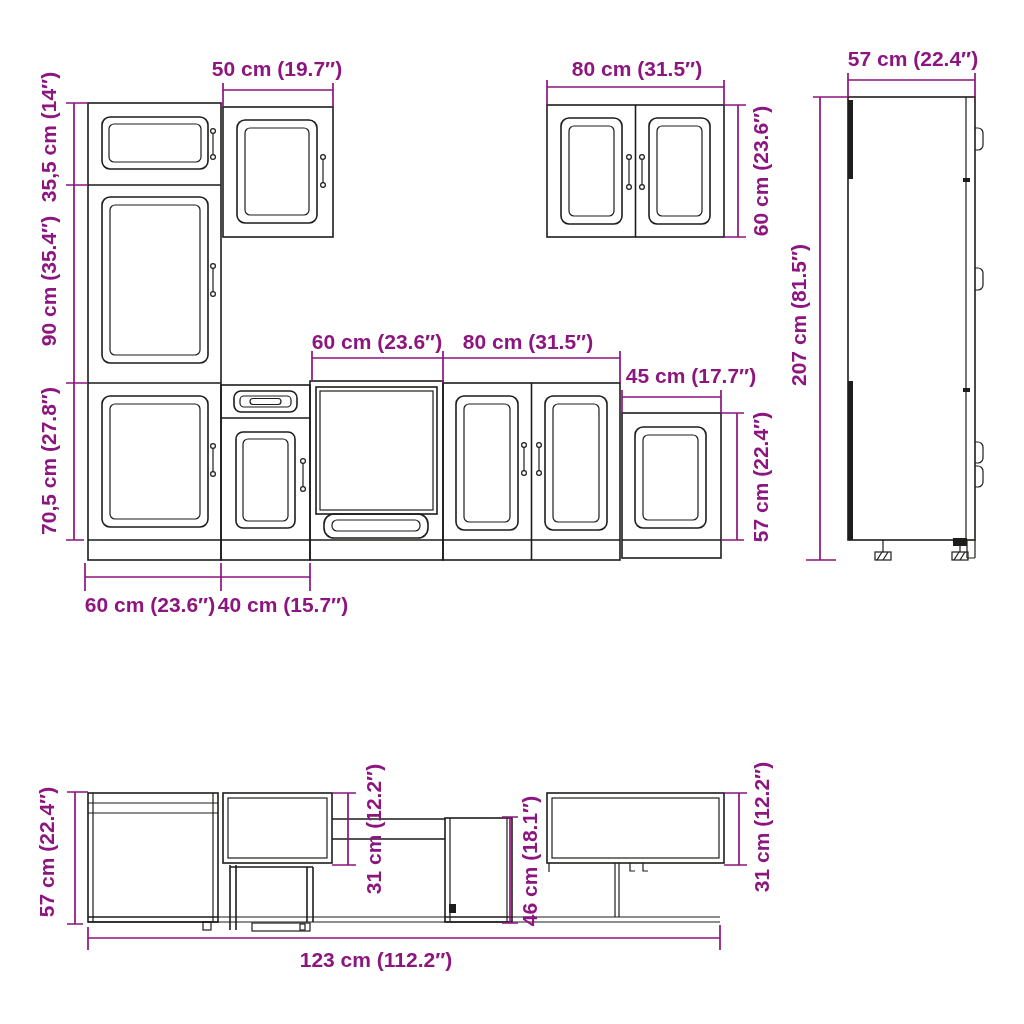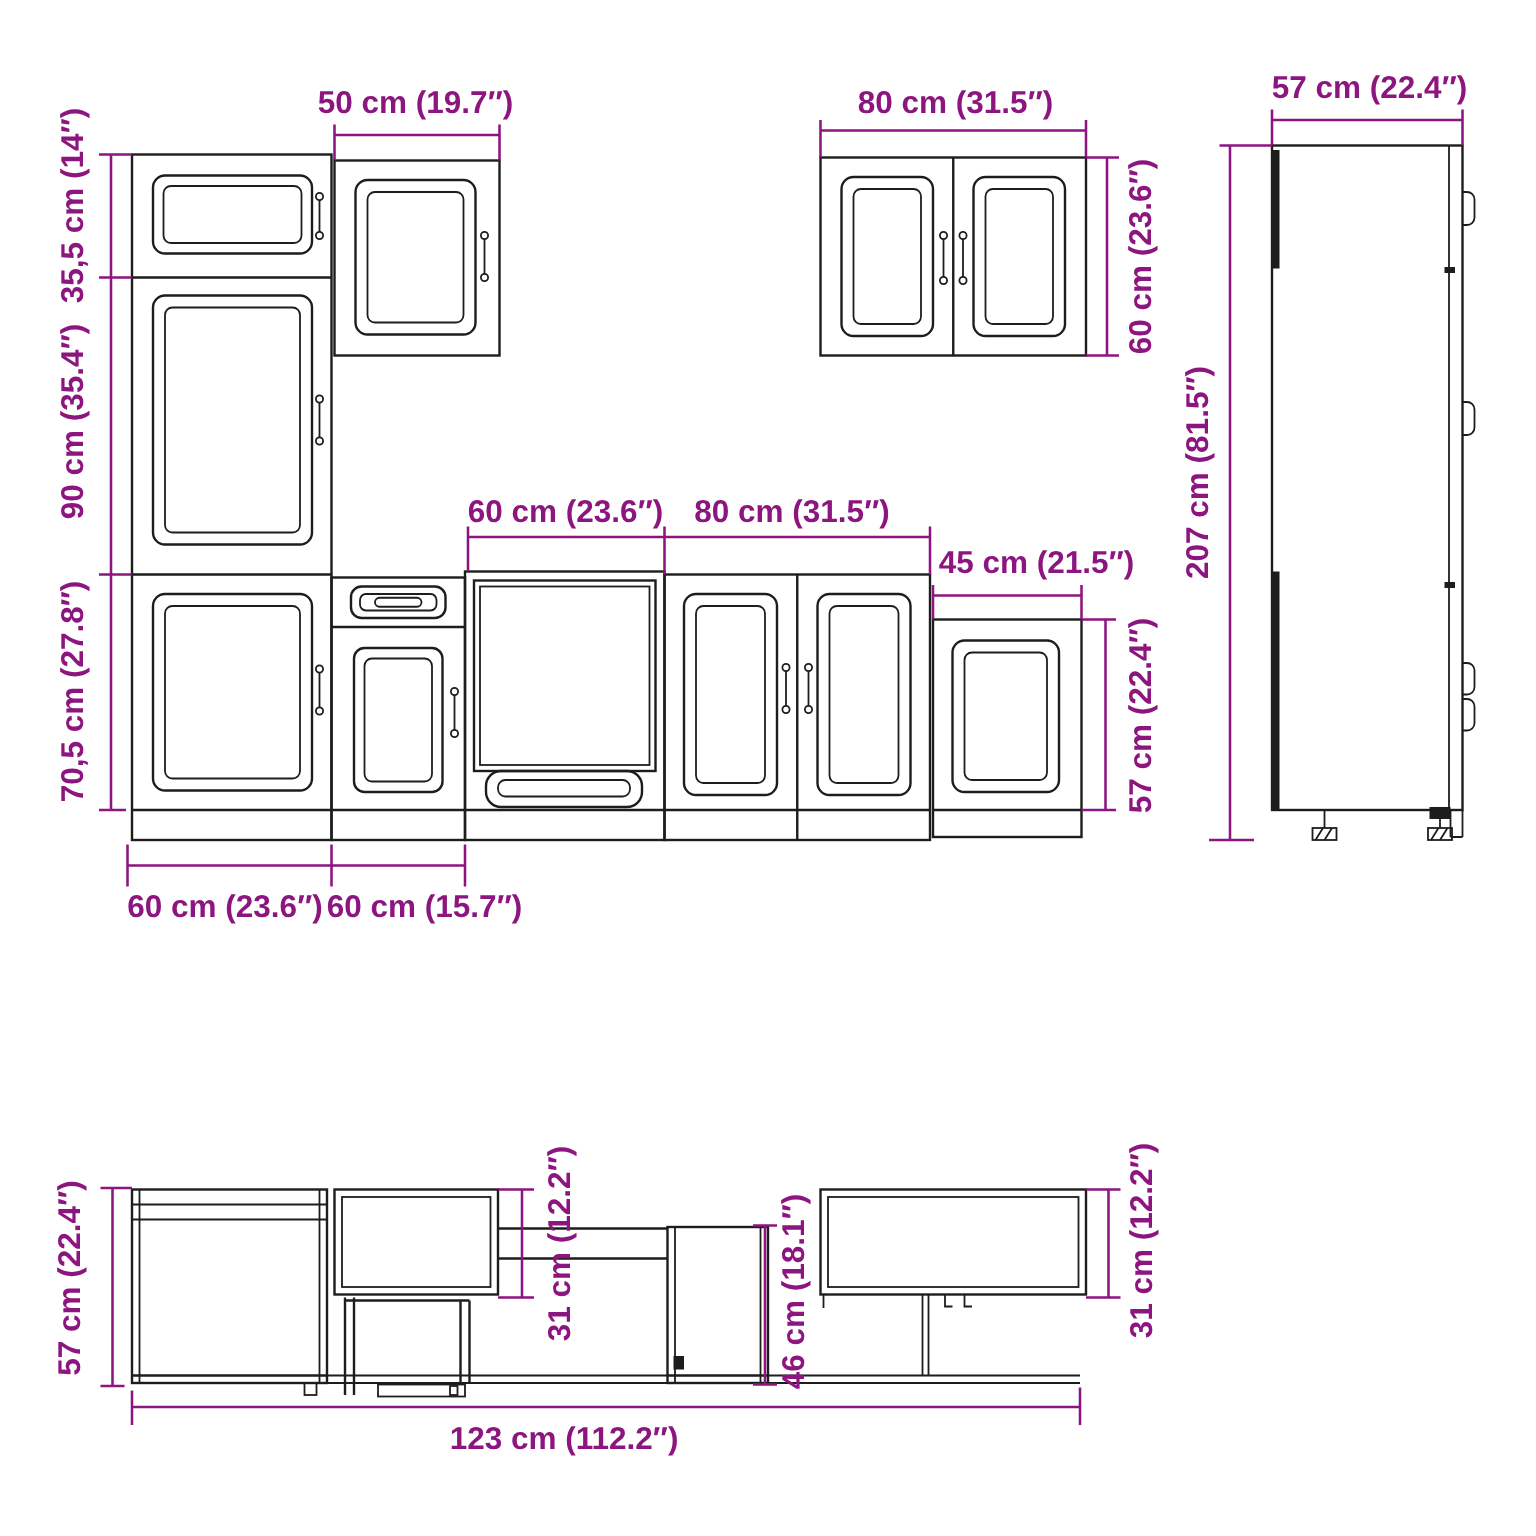--- a/index.html
+++ b/index.html
@@ -249,24 +249,24 @@
 </svg>
 
   <div class="dim-label" style="left:277px;top:69px">50 cm (19.7″)</div>
   <div class="dim-label vertical" style="left:49px;top:137px">35,5 cm (14″)</div>
   <div class="dim-label vertical" style="left:49px;top:281px">90 cm (35.4″)</div>
   <div class="dim-label vertical" style="left:49px;top:461px">70,5 cm (27.8″)</div>
   <div class="dim-label" style="left:637px;top:69px">80 cm (31.5″)</div>
   <div class="dim-label vertical" style="left:761px;top:171px">60 cm (23.6″)</div>
   <div class="dim-label" style="left:377px;top:342px">60 cm (23.6″)</div>
   <div class="dim-label" style="left:528px;top:342px">80 cm (31.5″)</div>
-  <div class="dim-label" style="left:691px;top:376px">45 cm (21.5″)</div>
+  <div class="dim-label" style="left:691px;top:376px">45 cm (17.7″)</div>
   <div class="dim-label vertical" style="left:761px;top:477px">57 cm (22.4″)</div>
   <div class="dim-label" style="left:150px;top:605px">60 cm (23.6″)</div>
-  <div class="dim-label" style="left:283px;top:605px">60 cm (15.7″)</div>
+  <div class="dim-label" style="left:283px;top:605px">40 cm (15.7″)</div>
   <div class="dim-label" style="left:913px;top:59px">57 cm (22.4″)</div>
   <div class="dim-label vertical" style="left:799px;top:315px">207 cm (81.5″)</div>
 
   <div class="dim-label vertical" style="left:47px;top:852px">57 cm (22.4″)</div>
   <div class="dim-label vertical" style="left:374px;top:829px">31 cm (12.2″)</div>
   <div class="dim-label vertical" style="left:530px;top:861px">46 cm (18.1″)</div>
   <div class="dim-label vertical" style="left:762px;top:827px">31 cm (12.2″)</div>
   <div class="dim-label" style="left:376px;top:960px">123 cm (112.2″)</div>
 
 </div>

